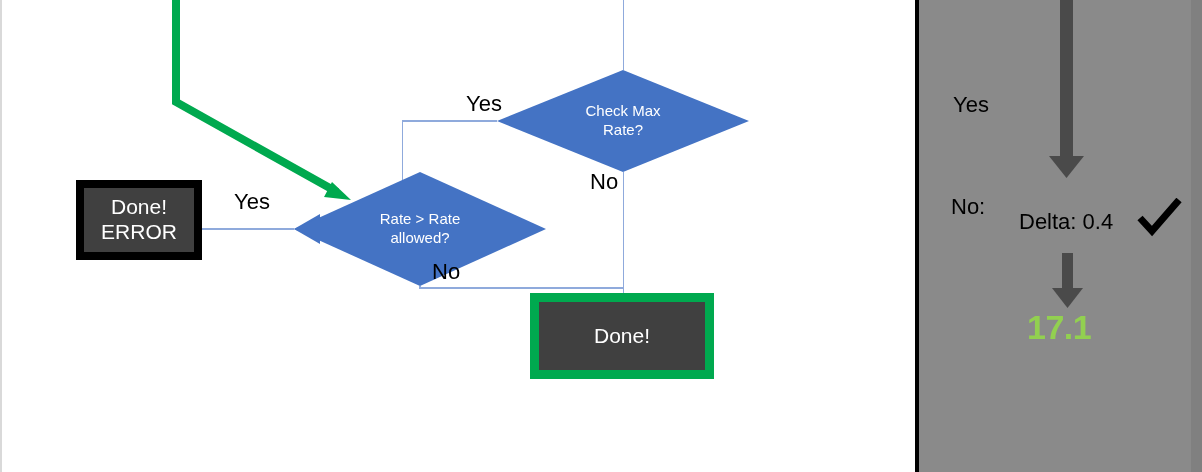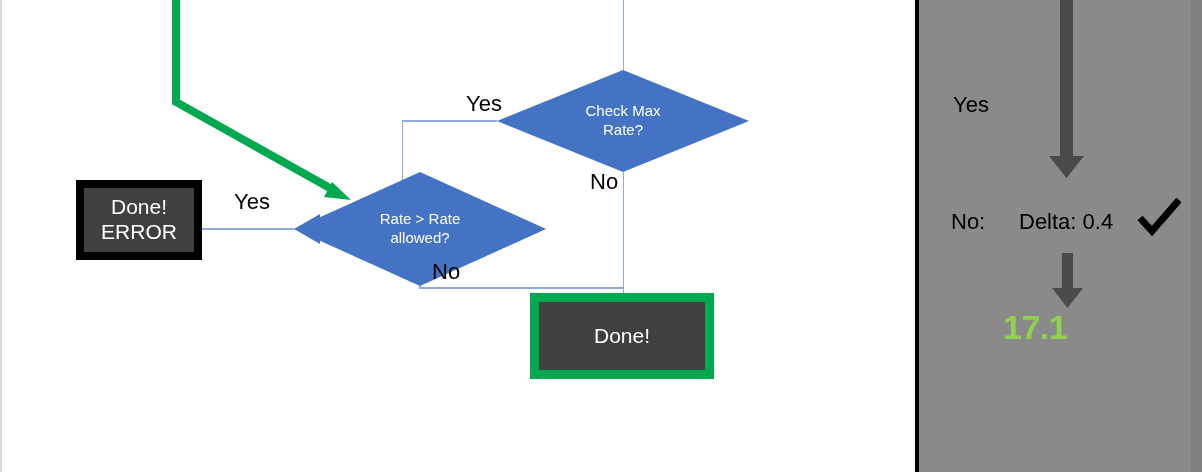--- a/index.html
+++ b/index.html
@@ -153,24 +153,24 @@
     height: 472px;
   }
   .panel-text {
     position: absolute;
     color: #000000;
     font-size: 22px;
     line-height: 1;
     white-space: nowrap;
   }
   #panel-yes   { left: 34px; top: 94px; }
-  #panel-no    { left: 32px; top: 211px; }
+  #panel-no    { left: 32px; top: 196px; }
   #panel-delta { left: 100px; top: 211px; text-align: right; }
   #panel-value {
-    left: 84px;
+    left: 108px;
     top: 310px;
     color: #92d050;
     font-size: 34px;
     font-weight: bold;
     letter-spacing: -0.5px;
   }
 </style>
 </head>
 <body>
 

